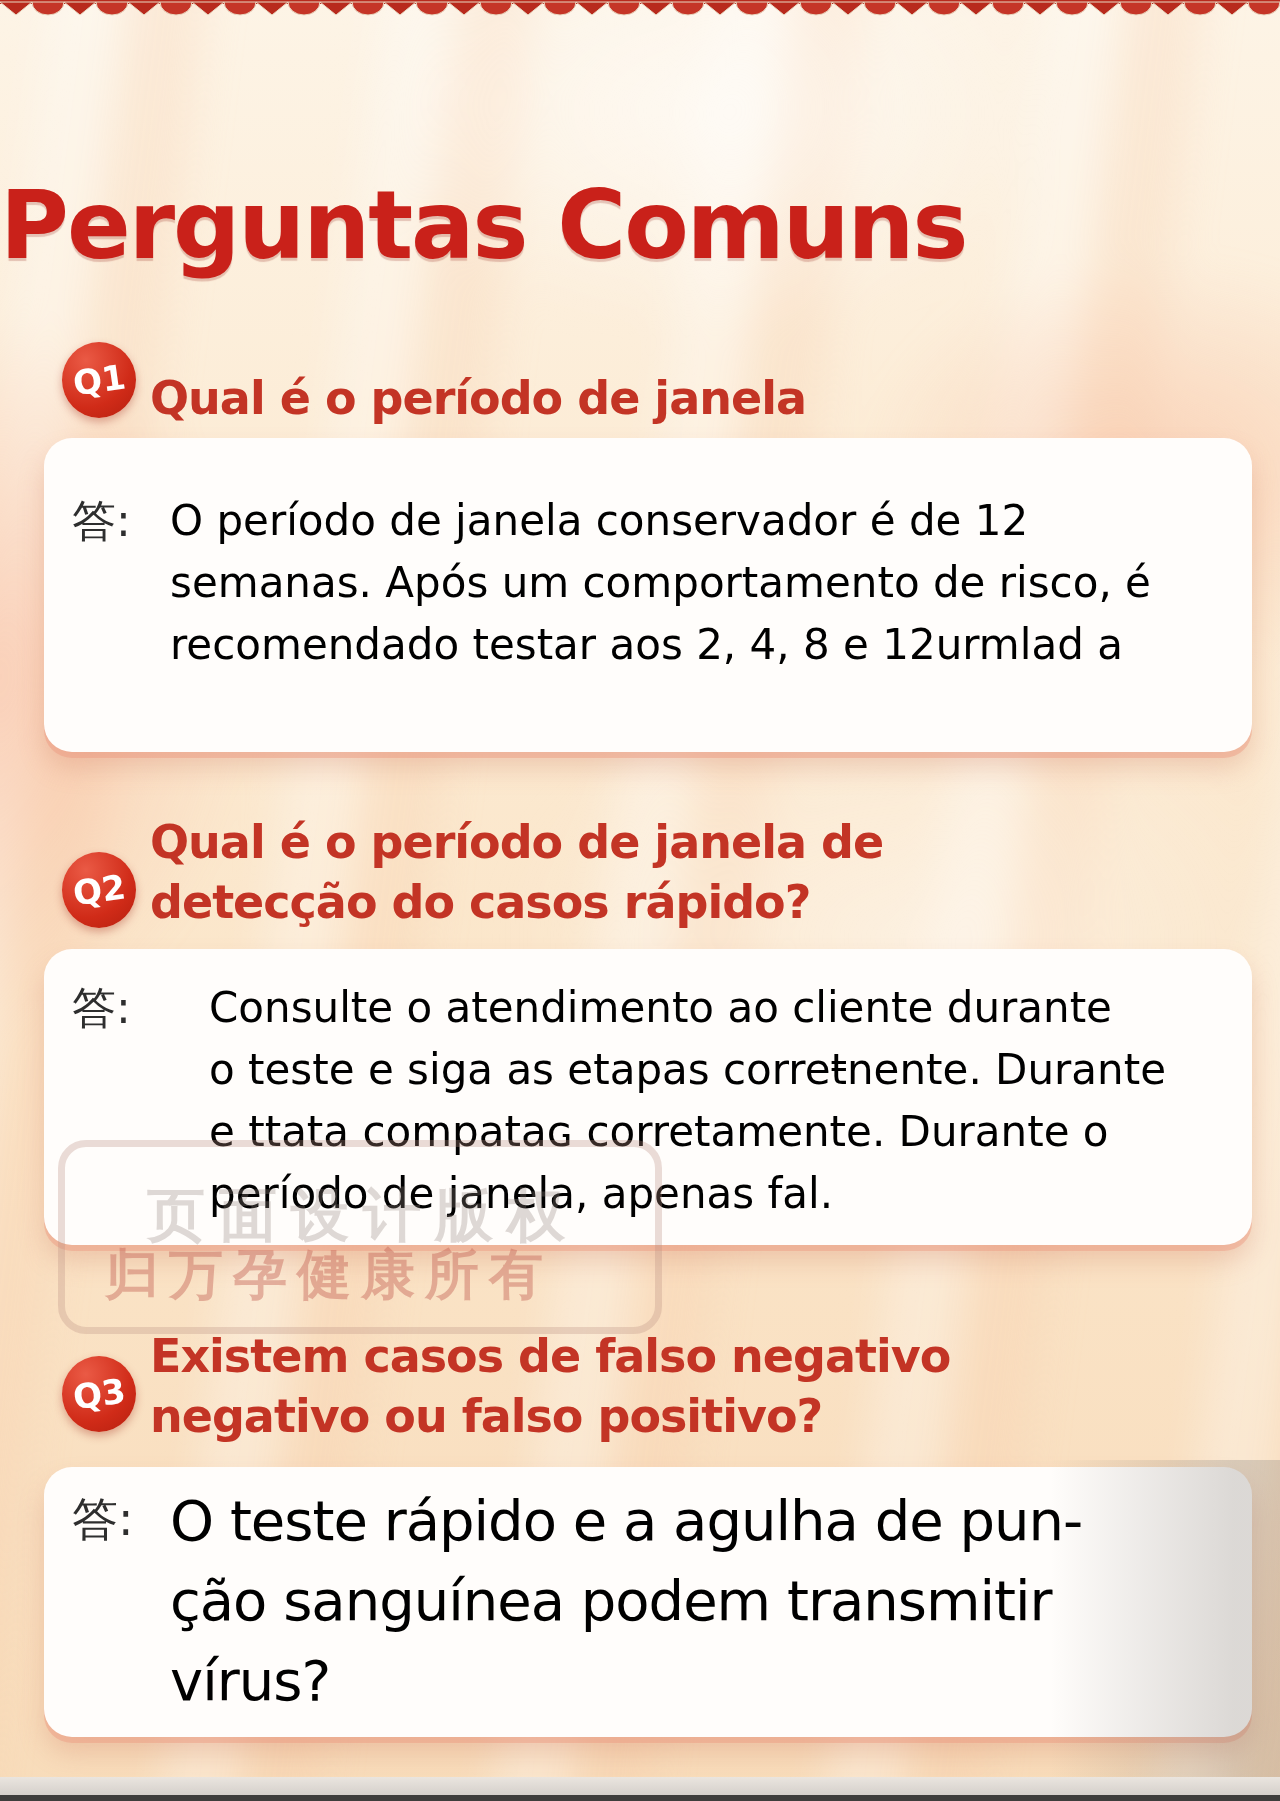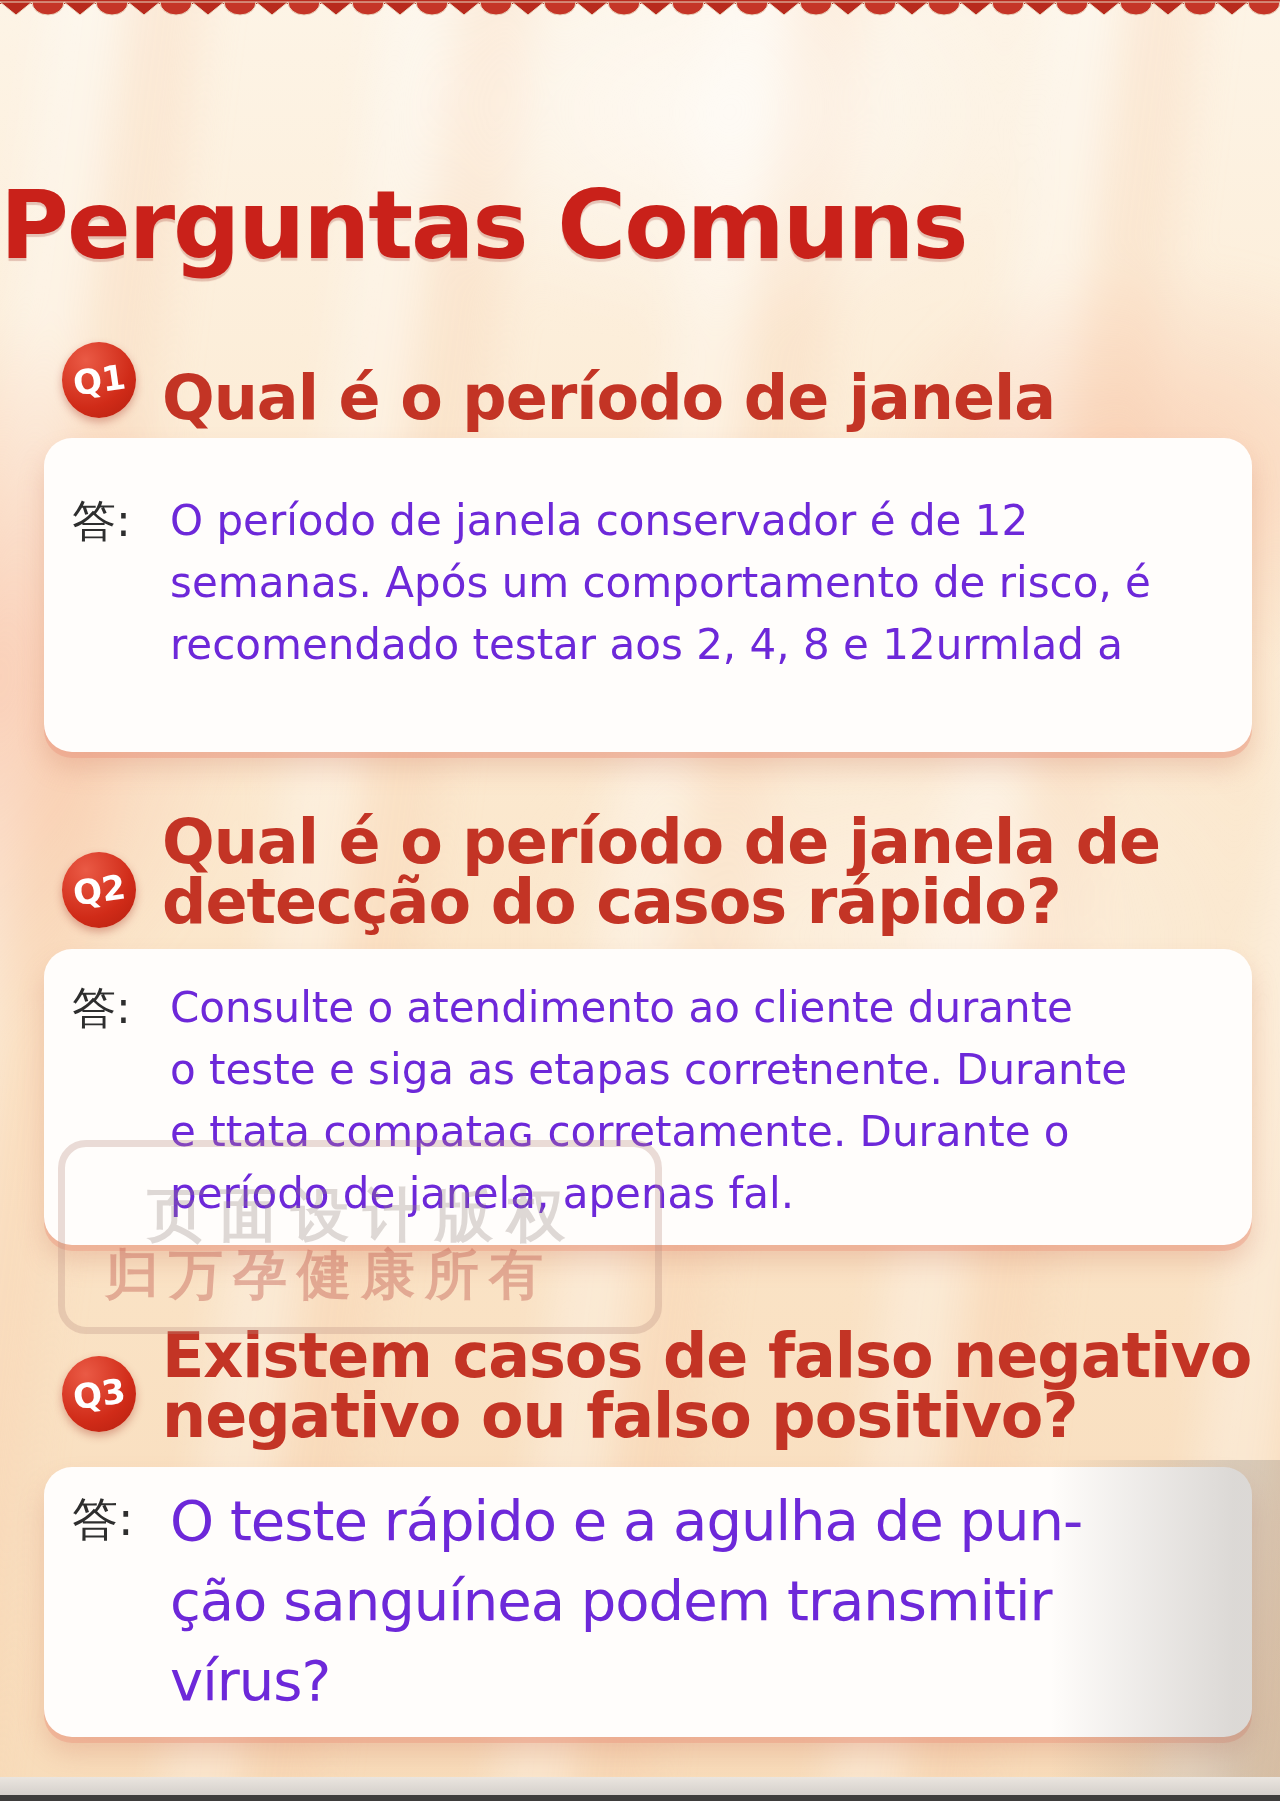--- a/index.html
+++ b/index.html
@@ -27,40 +27,40 @@
     position:absolute;width:74px;height:76px;border-radius:50%;z-index:3;
     background:radial-gradient(120% 120% at 32% 24%, #ea5a45 0%, #d02b18 52%, #a81a0b 100%);
     box-shadow:0 4px 8px rgba(160,40,25,.35);
     display:flex;align-items:center;justify-content:center;
   }
   .badge span{color:#ffffff;font-weight:bold;font-size:34px;transform:rotate(-8deg);}
   .badge-q1{left:62px;top:342px;}
   .badge-q2{left:62px;top:852px;}
   .badge-q3{left:62px;top:1356px;}
   .q-heading{
-    position:absolute;left:162px;color:#c33425;font-weight:bold;
-    font-size:62px;line-height:60px;letter-spacing:-1px;z-index:3;white-space:nowrap;
+    position:absolute;left:150px;color:#c33425;font-weight:bold;
+    font-size:46px;line-height:60px;letter-spacing:-1px;z-index:3;white-space:nowrap;
   }
   .q1-heading{top:368px;}
   .q2-heading{top:812px;}
   .q3-heading{top:1326px;}
   .card{
     position:absolute;left:44px;width:1208px;background:#fffdfb;border-radius:28px;z-index:2;
     box-shadow:0 6px 0 rgba(238,153,128,.45), 0 16px 26px rgba(203,120,95,.28);
   }
   .card1{top:438px;height:314px;}
   .card2{top:949px;height:296px;}
   .card3{top:1467px;height:270px;}
   .ans-label{position:absolute;left:28px;font-size:44px;color:#2e2e2e;}
   .card1 .ans-label{top:54px;}
   .card2 .ans-label{top:30px;}
   .card3 .ans-label{top:22px;font-size:46px;}
-  .ans-lines{position:absolute;left:126px;right:28px;color:#6d28d9;}
+  .ans-lines{position:absolute;left:126px;right:28px;color:#000000;}
   .card1 .ans-lines{top:52px;font-size:42px;line-height:62px;}
-  .card2 .ans-lines{top:28px;font-size:42px;line-height:62px;}
+  .card2 .ans-lines{top:28px;font-size:42px;line-height:62px;margin-left:39px;}
   .card3 .ans-lines{top:14px;font-size:56px;line-height:80px;letter-spacing:-1px;}
   .ans-line{white-space:nowrap;}
   .watermark{
     position:absolute;left:58px;top:1140px;width:590px;height:180px;z-index:6;pointer-events:none;
     border:7px solid rgba(186,141,129,.30);border-radius:28px;
   }
   .wm-row1{position:absolute;left:82px;top:30px;font-size:58px;font-weight:bold;letter-spacing:14px;color:rgba(146,134,127,.30);white-space:nowrap;}
   .wm-row2{position:absolute;left:40px;top:92px;font-size:54px;font-weight:bold;letter-spacing:10px;color:rgba(197,102,88,.45);white-space:nowrap;}
   .gray-corner{
     position:absolute;right:0;top:1460px;width:230px;height:341px;z-index:4;pointer-events:none;

